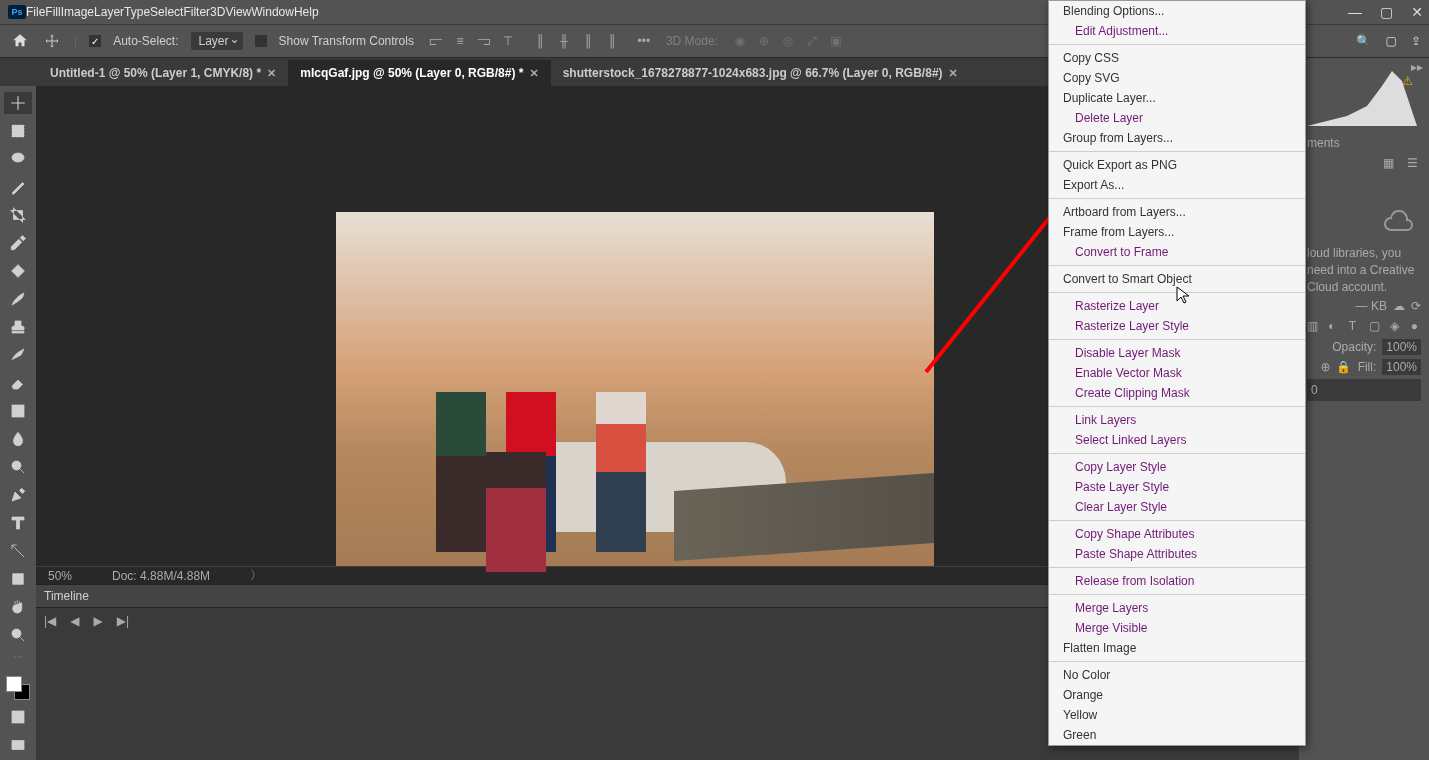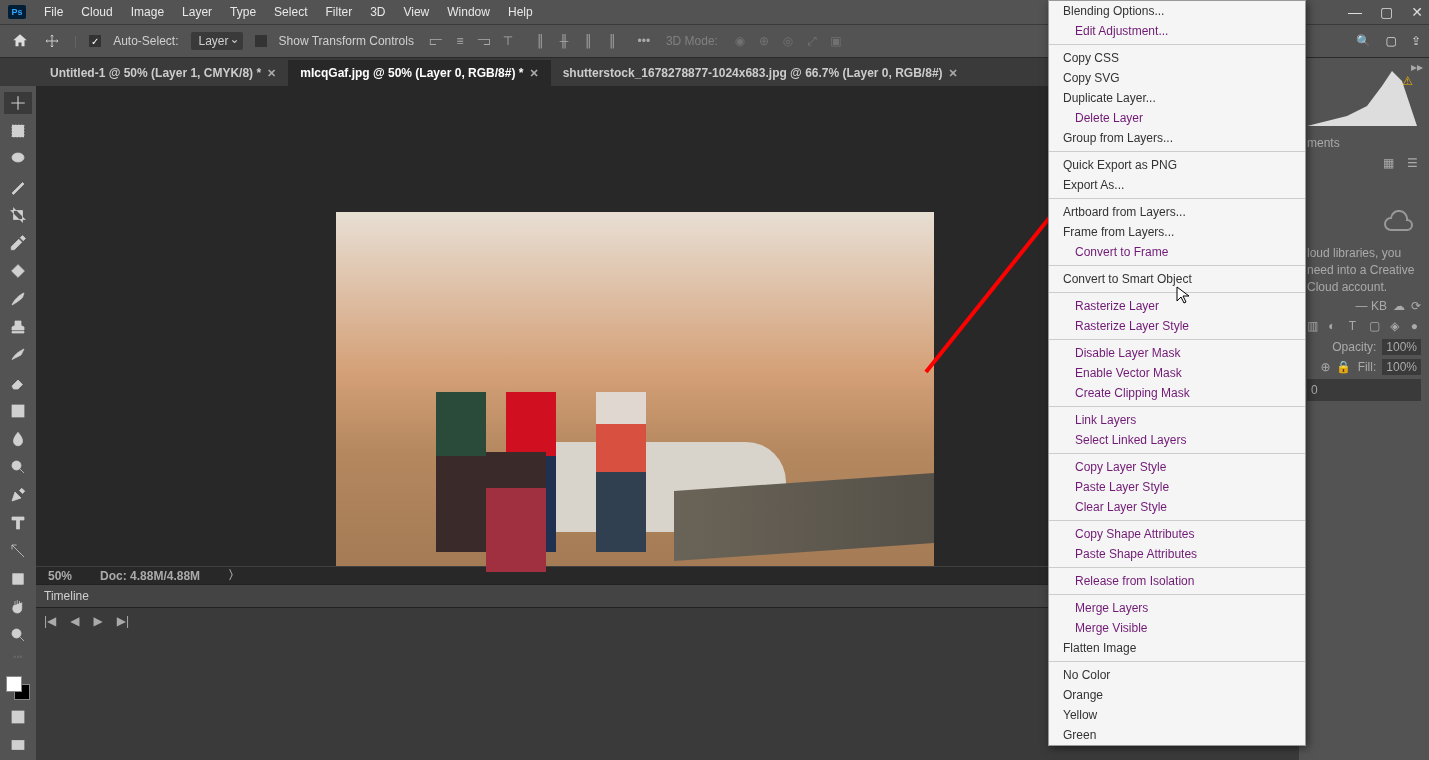--- a/index.html
+++ b/index.html
@@ -1,17 +1,17 @@
 <!DOCTYPE html>
 <html><head>
 <meta charset="utf-8">
 <style>
 * { margin:0; padding:0; box-sizing:border-box; font-family:Arial,Helvetica,sans-serif; font-size:12px; user-select:none; }
 body { background:#535353; color:#d0d0d0; width:1429px; height:760px; overflow:hidden; position:relative; }
-.menubar { height:24px; background:#535353; display:flex; align-items:center; padding-left:8px; gap:18px; }
+.menubar { height:24px; background:#535353; display:flex; align-items:center; padding-left:8px; }
 .menubar .logo { width:18px; height:14px; background:#001e36; color:#31a8ff; font-size:9px; font-weight:bold; display:flex; align-items:center; justify-content:center; border-radius:2px; }
 .menubar .m-item { color:#e8e8e8; cursor:pointer; }
 .winctrl { position:absolute; right:6px; top:4px; display:flex; gap:18px; color:#ddd; }
 .winctrl span { cursor:pointer; font-size:14px; }
 .optbar { height:34px; background:#535353; border-top:1px solid #3a3a3a; border-bottom:1px solid #2a2a2a; display:flex; align-items:center; padding:7px 10px; gap:12px; }
 .home-icon { width:20px; height:18px; fill:#ddd; }
 .move-icon { width:20px; height:16px; }
 .checkbox { width:12px; height:12px; background:#333; display:inline-flex; align-items:center; justify-content:center; }
 .checkbox.checked::after { content:'✓'; color:#fff; font-size:10px; }
 .select { background:#3a3a3a; padding:2px 14px 2px 8px; position:relative; border-radius:2px; }
@@ -34,21 +34,21 @@
 .swatches .bg { position:absolute; width:16px; height:16px; background:#000; border:1px solid #888; bottom:0; right:0; }
 .canvas { position:absolute; left:300px; top:126px; width:598px; height:400px; background:linear-gradient(180deg,#e8dfd4 0%,#d4a077 40%,#b5885f 60%,#9d7651 100%); }
 .road { position:absolute; right:0; bottom:60px; width:260px; height:70px; background:linear-gradient(90deg,#6a6458 0%,#555048 100%); transform:skewY(-4deg); }
 .person { position:absolute; width:50px; height:160px; bottom:60px; }
 .p1 { left:100px; background:linear-gradient(180deg,#2a4a3a 40%,#3a2a2a 40%); }
 .p2 { left:170px; background:linear-gradient(180deg,#d01020 40%,#203050 40%); }
 .p3 { left:150px; bottom:40px; height:120px; width:60px; background:linear-gradient(180deg,#3a2a2a 30%,#a03040 30%); z-index:2; }
 .p4 { left:260px; background:linear-gradient(180deg,#e0d8d0 20%,#d85040 20%,#d85040 50%,#304050 50%); }
 .car { position:absolute; left:210px; bottom:80px; width:240px; height:90px; background:#d8d4cc; border-radius:10px 40px 4px 4px; z-index:0; }
 .arrow { position:absolute; pointer-events:none; }
-.statusbar { position:absolute; bottom:176px; left:0; right:0; height:18px; background:#282828; border-top:1px solid #404040; display:flex; align-items:center; padding:0 12px; color:#aaa; gap:28px;font-weight:bold; }
+.statusbar { position:absolute; bottom:176px; left:0; right:0; height:18px; background:#282828; border-top:1px solid #404040; display:flex; align-items:center; padding:0 12px; color:#aaa; gap:40px; }
 .timeline { position:absolute; bottom:0; left:0; right:0; height:176px; background:#3a3a3a; border-top:1px solid #222; }
 .timeline .hdr { padding:4px 8px; background:#444; border-bottom:1px solid #222; }
 .timeline .ctrls { padding:6px 8px; display:flex; gap:14px; }
 .timeline .ctrls span { color:#aaa; cursor:pointer; font-size:12px; }
 .rightpanel { position:absolute; right:0; top:58px; width:130px; bottom:0; background:#535353; padding:8px; color:#aaa; font-size:11px; }
 .histogram { width:110px; height:60px; position:relative; margin-bottom:10px; }
 .histogram svg { width:100%; height:100%; }
 .warn { position:absolute; top:8px; right:4px; color:#f5b400; }
 .contextmenu { position:absolute; left:1048px; top:0; width:258px; background:#f5f5f5; border:1px solid #999; box-shadow:2px 2px 8px rgba(0,0,0,.5); color:#333; z-index:100; }
 .contextmenu .item { padding:3px 14px; cursor:pointer; white-space:nowrap; }
@@ -60,21 +60,21 @@
 .rp-row .val { background:#3a3a3a; padding:1px 4px; min-width:36px; text-align:right; }
 .panel-icons { display:flex; gap:10px; margin:6px 0; }
 .panel-icons span { width:14px; height:14px; display:inline-block; }
 </style>
 </head>
 <body>
 
 <div class="menubar">
   <div class="logo">Ps</div>
   <span class="m-item">File</span>
-  <span class="m-item">Cloud</span>
+  <span class="m-item">Fill</span>
   <span class="m-item">Image</span>
   <span class="m-item">Layer</span>
   <span class="m-item">Type</span>
   <span class="m-item">Select</span>
   <span class="m-item">Filter</span>
   <span class="m-item">3D</span>
   <span class="m-item">View</span>
   <span class="m-item">Window</span>
   <span class="m-item">Help</span>
 </div>

